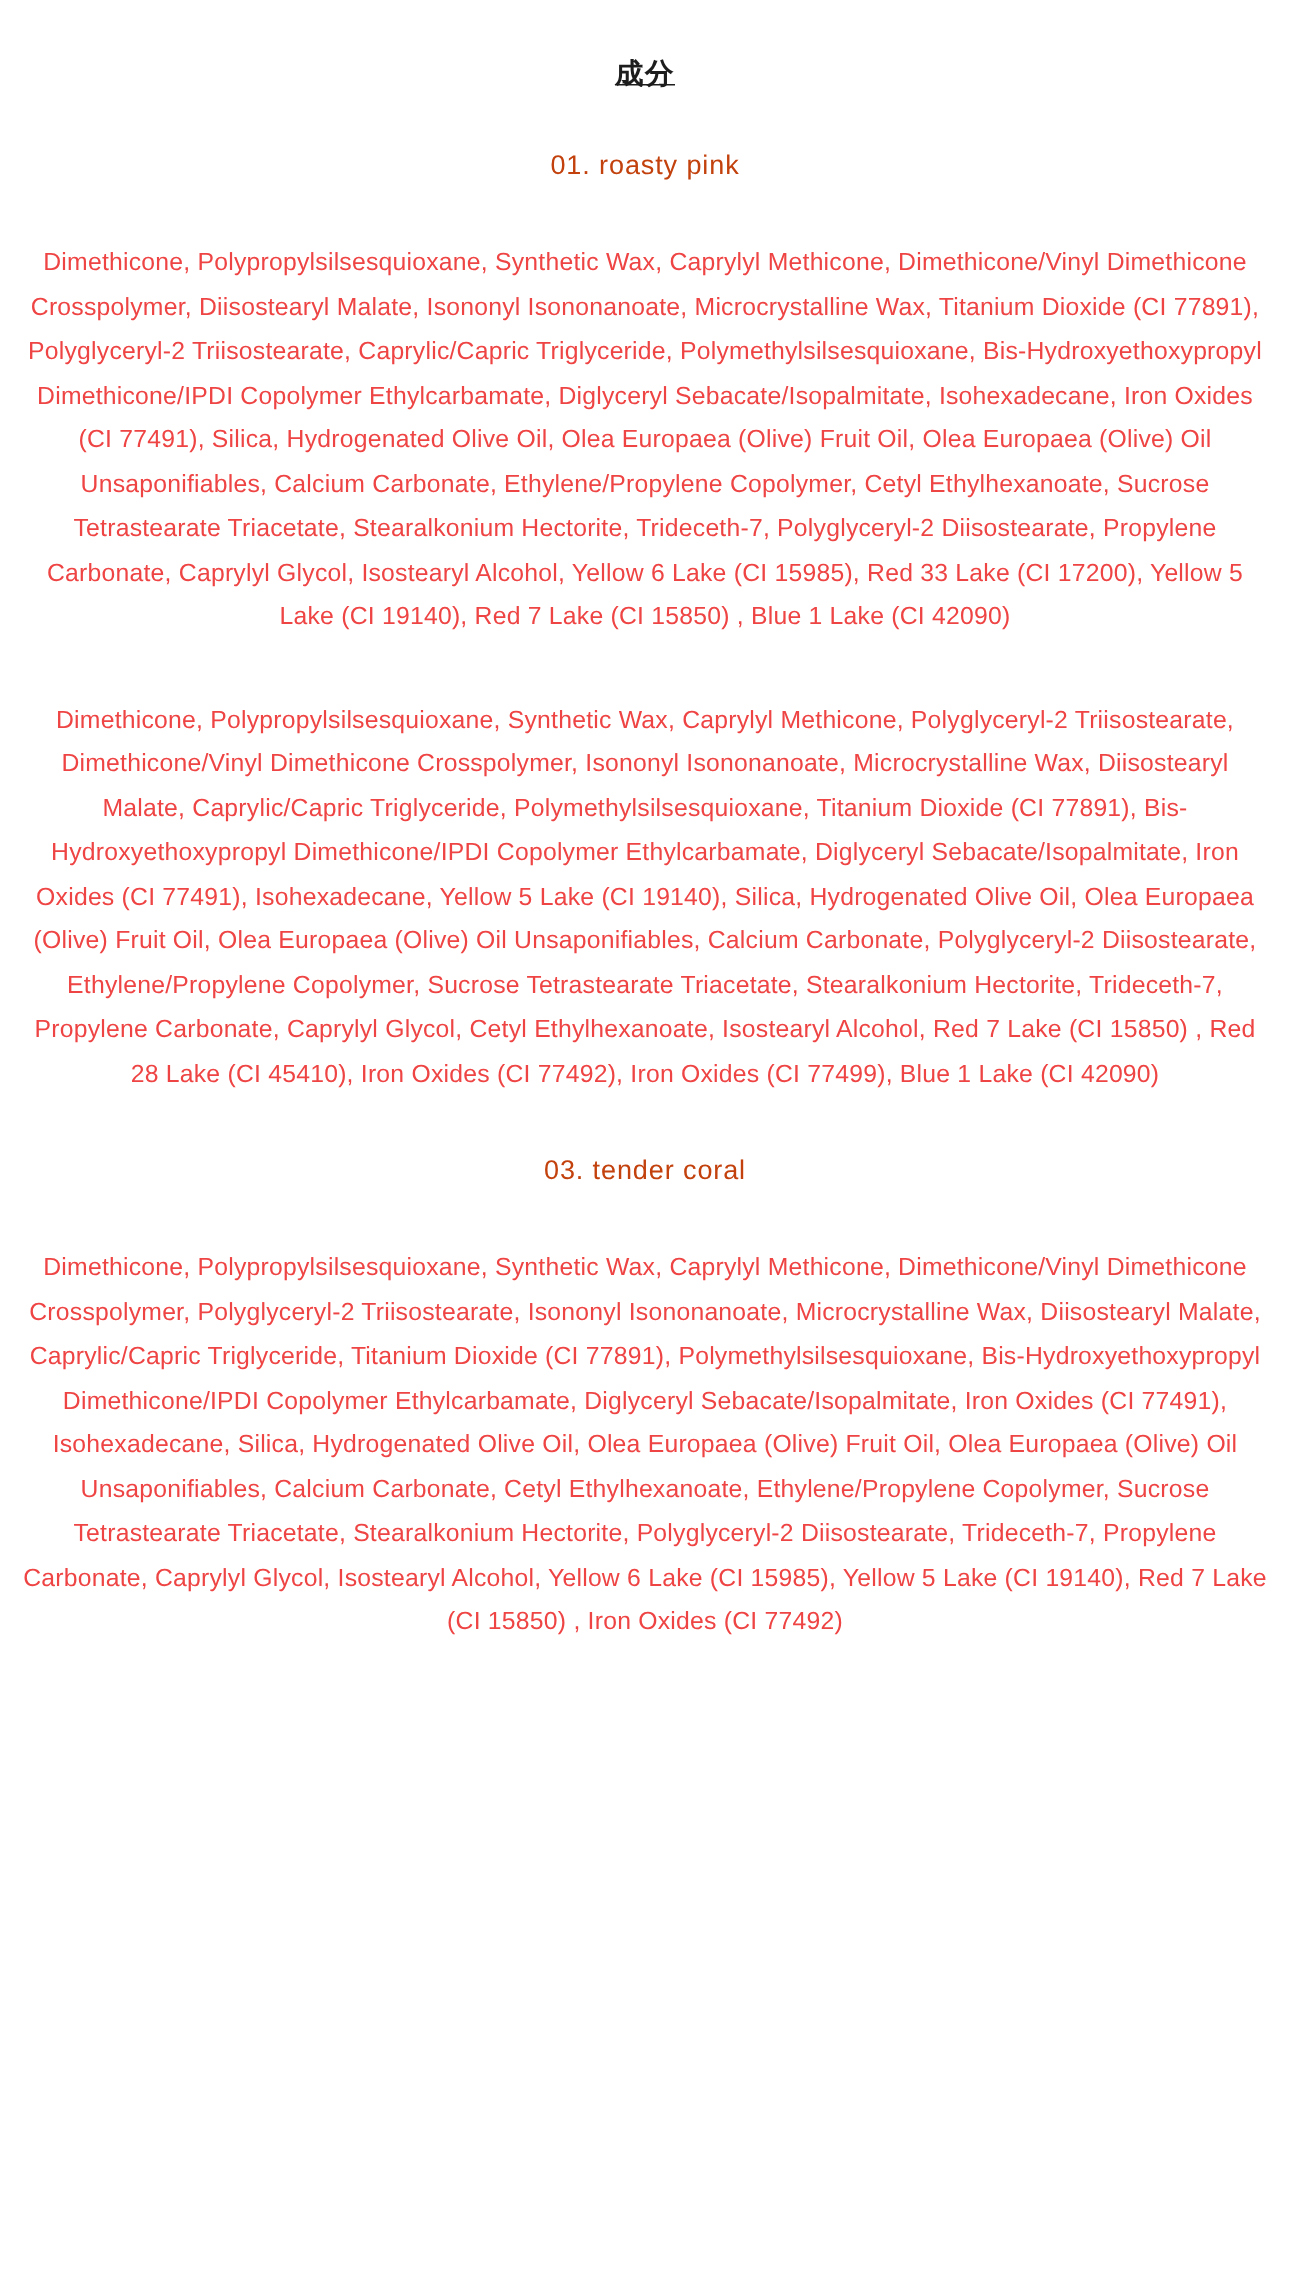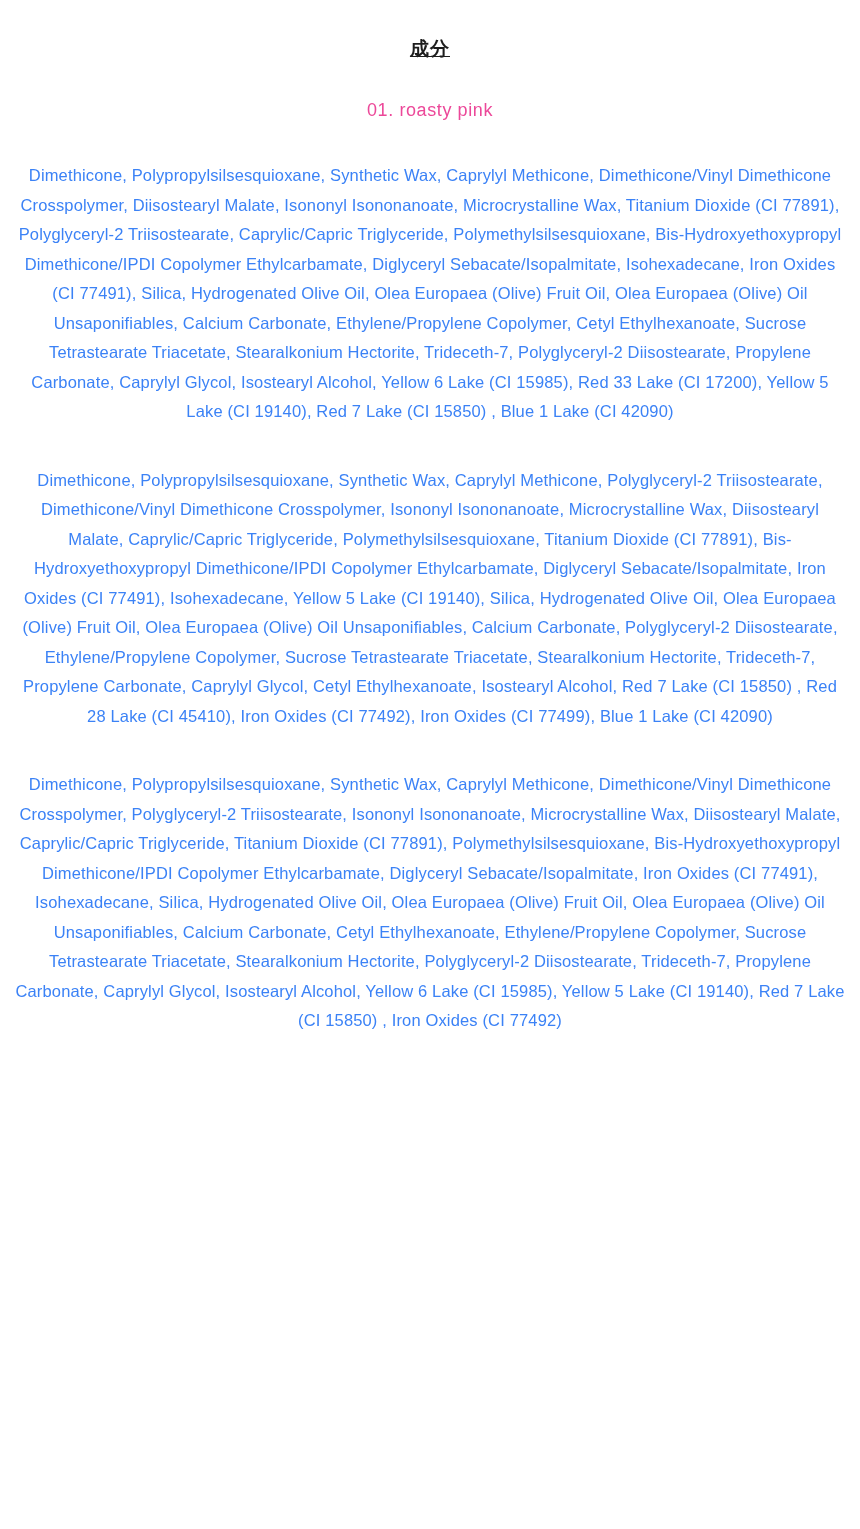--- a/index.html
+++ b/index.html
@@ -25,30 +25,30 @@
     font-weight: bold;
     letter-spacing: 1px;
     margin: 0 0 38px 0;
     text-decoration: underline;
   }
   .section-heading {
     font-size: 18px;
     font-weight: 400;
     letter-spacing: 0.6px;
     margin: 0 0 40px 0;
-    color: #ec4899;
+    color: #c2410c;
   }
   .ingredients-paragraph {
     font-size: 16.5px;
     font-weight: 400;
     line-height: 29.5px;
     letter-spacing: 0.15px;
     max-width: 830px;
     margin: 0 auto 39px auto;
-    color: #3b82f6;
+    color: #ef4444;
     text-align: center;
   }
   .ingredients-section:last-child .ingredients-paragraph {
     margin-bottom: 0;
   }
 </style>
 </head>
 <body>
 
 <div class="page">
@@ -58,16 +58,17 @@
   <section class="ingredients-section">
     <h3 class="section-heading">01. roasty pink</h3>
     <p class="ingredients-paragraph">Dimethicone, Polypropylsilsesquioxane, Synthetic Wax, Caprylyl Methicone, Dimethicone/Vinyl Dimethicone Crosspolymer, Diisostearyl Malate, Isononyl Isononanoate, Microcrystalline Wax, Titanium Dioxide (CI 77891), Polyglyceryl-2 Triisostearate, Caprylic/Capric Triglyceride, Polymethylsilsesquioxane, Bis-Hydroxyethoxypropyl Dimethicone/IPDI Copolymer Ethylcarbamate, Diglyceryl Sebacate/Isopalmitate, Isohexadecane, Iron Oxides (CI 77491), Silica, Hydrogenated Olive Oil, Olea Europaea (Olive) Fruit Oil, Olea Europaea (Olive) Oil Unsaponifiables, Calcium Carbonate, Ethylene/Propylene Copolymer, Cetyl Ethylhexanoate, Sucrose Tetrastearate Triacetate, Stearalkonium Hectorite, Trideceth-7, Polyglyceryl-2 Diisostearate, Propylene Carbonate, Caprylyl Glycol, Isostearyl Alcohol, Yellow 6 Lake (CI 15985), Red 33 Lake (CI 17200), Yellow 5 Lake (CI 19140), Red 7 Lake (CI 15850) , Blue 1 Lake (CI 42090)</p>
   </section>
 
   <section class="ingredients-section">
     <p class="ingredients-paragraph">Dimethicone, Polypropylsilsesquioxane, Synthetic Wax, Caprylyl Methicone, Polyglyceryl-2 Triisostearate, Dimethicone/Vinyl Dimethicone Crosspolymer, Isononyl Isononanoate, Microcrystalline Wax, Diisostearyl Malate, Caprylic/Capric Triglyceride, Polymethylsilsesquioxane, Titanium Dioxide (CI 77891), Bis-Hydroxyethoxypropyl Dimethicone/IPDI Copolymer Ethylcarbamate, Diglyceryl Sebacate/Isopalmitate, Iron Oxides (CI 77491), Isohexadecane, Yellow 5 Lake (CI 19140), Silica, Hydrogenated Olive Oil, Olea Europaea (Olive) Fruit Oil, Olea Europaea (Olive) Oil Unsaponifiables, Calcium Carbonate, Polyglyceryl-2 Diisostearate, Ethylene/Propylene Copolymer, Sucrose Tetrastearate Triacetate, Stearalkonium Hectorite, Trideceth-7, Propylene Carbonate, Caprylyl Glycol, Cetyl Ethylhexanoate, Isostearyl Alcohol, Red 7 Lake (CI 15850) , Red 28 Lake (CI 45410), Iron Oxides (CI 77492), Iron Oxides (CI 77499), Blue 1 Lake (CI 42090)</p>
   </section>
 
   <section class="ingredients-section">
+    <h3 class="section-heading">03. tender coral</h3>
     <p class="ingredients-paragraph">Dimethicone, Polypropylsilsesquioxane, Synthetic Wax, Caprylyl Methicone, Dimethicone/Vinyl Dimethicone Crosspolymer, Polyglyceryl-2 Triisostearate, Isononyl Isononanoate, Microcrystalline Wax, Diisostearyl Malate, Caprylic/Capric Triglyceride, Titanium Dioxide (CI 77891), Polymethylsilsesquioxane, Bis-Hydroxyethoxypropyl Dimethicone/IPDI Copolymer Ethylcarbamate, Diglyceryl Sebacate/Isopalmitate, Iron Oxides (CI 77491), Isohexadecane, Silica, Hydrogenated Olive Oil, Olea Europaea (Olive) Fruit Oil, Olea Europaea (Olive) Oil Unsaponifiables, Calcium Carbonate, Cetyl Ethylhexanoate, Ethylene/Propylene Copolymer, Sucrose Tetrastearate Triacetate, Stearalkonium Hectorite, Polyglyceryl-2 Diisostearate, Trideceth-7, Propylene Carbonate, Caprylyl Glycol, Isostearyl Alcohol, Yellow 6 Lake (CI 15985), Yellow 5 Lake (CI 19140), Red 7 Lake (CI 15850) , Iron Oxides (CI 77492)</p>
   </section>
 
 </div>
 
 </body></html>

